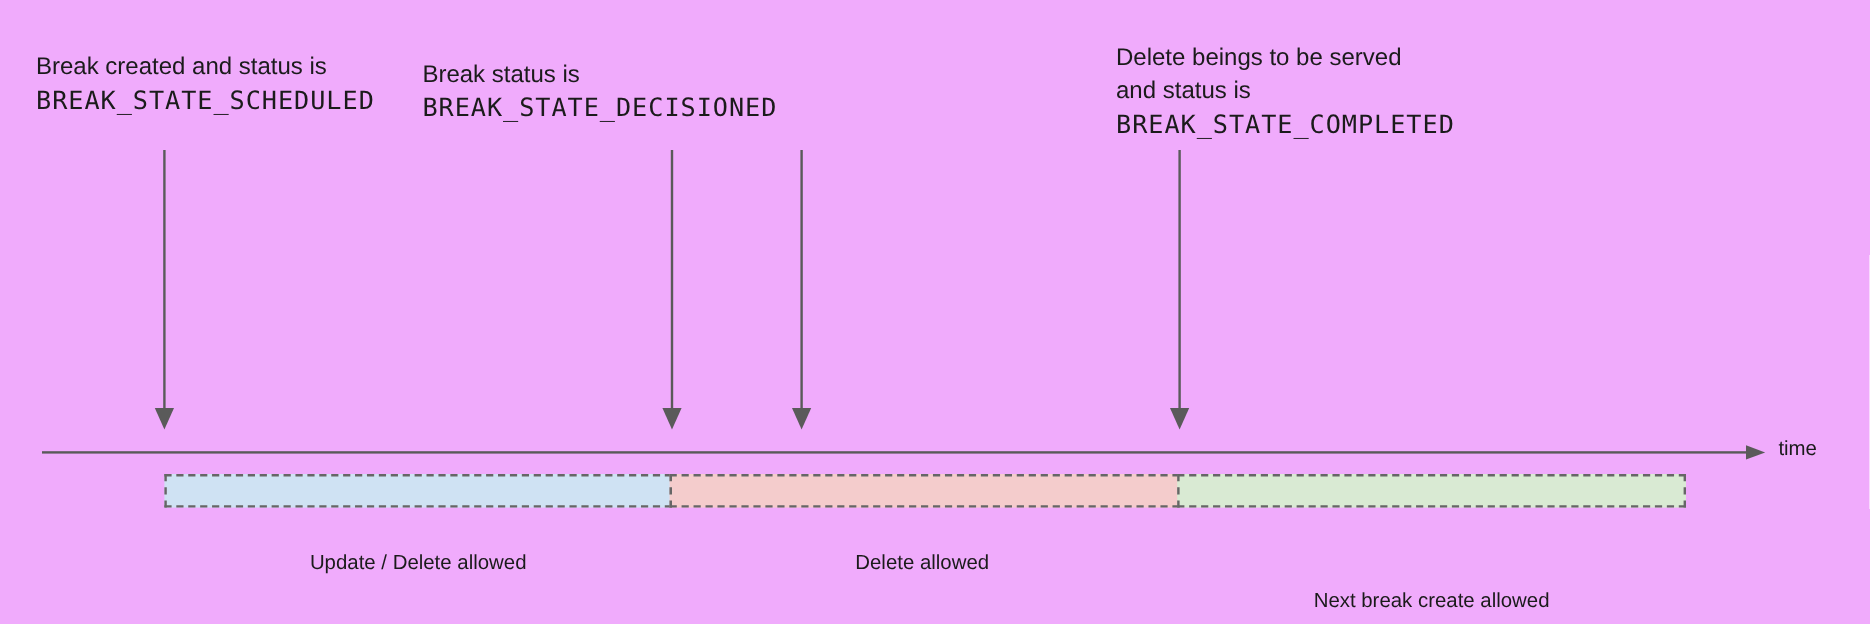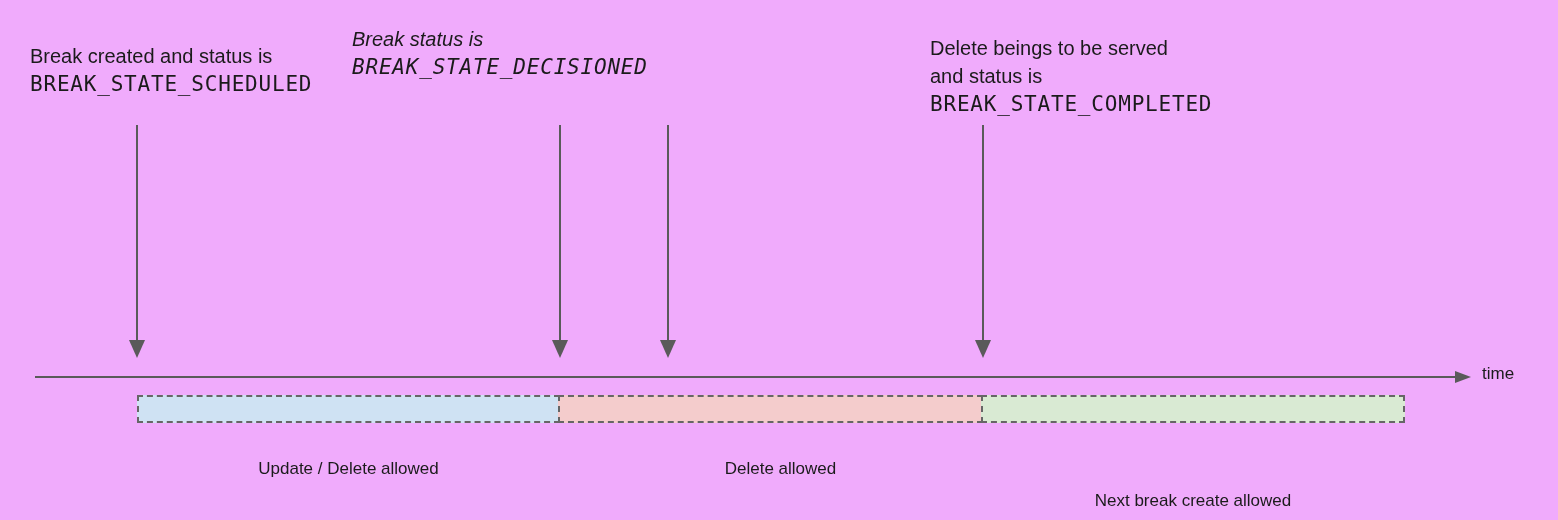--- a/index.html
+++ b/index.html
@@ -20,21 +20,21 @@
     font-size: 20px;
     line-height: 28px;
     white-space: nowrap;
   }
   .annotation .code {
     font-family: "DejaVu Sans Mono", "Liberation Mono", monospace;
     font-size: 21px;
     letter-spacing: 0.8px;
   }
   #annotation-1 { left: 30px;  top: 42px; }
-  #annotation-2 { left: 352px; top: 25px; font-style: italic; }
+  #annotation-2 { left: 352px; top: 48px; }
   #annotation-3 { left: 672px; top: 42px; }
   #annotation-4 { left: 930px; top: 34px; }
 
   
   .varrow-line {
     position: absolute;
     width: 2px;
     top: 125px;
     height: 216px;
     background: #5a5a5a;
@@ -87,21 +87,21 @@
 
   
   .segment-label {
     position: absolute;
     top: 459px;
     font-size: 17px;
     text-align: center;
     white-space: nowrap;
   }
   #segment-label-1 { left: 137px; width: 423px; }
-  #segment-label-2 { left: 568px; width: 425px; }
+  #segment-label-2 { left: 556px; width: 425px; }
   #segment-label-3 { left: 981px; width: 424px; margin-top: 32px; }
 </style>
 </head>
 <body>
 
 <div class="canvas">
 
   <div class="annotation" id="annotation-1">
     <div>Break created and status is</div>
     <div class="code">BREAK_STATE_SCHEDULED</div>

